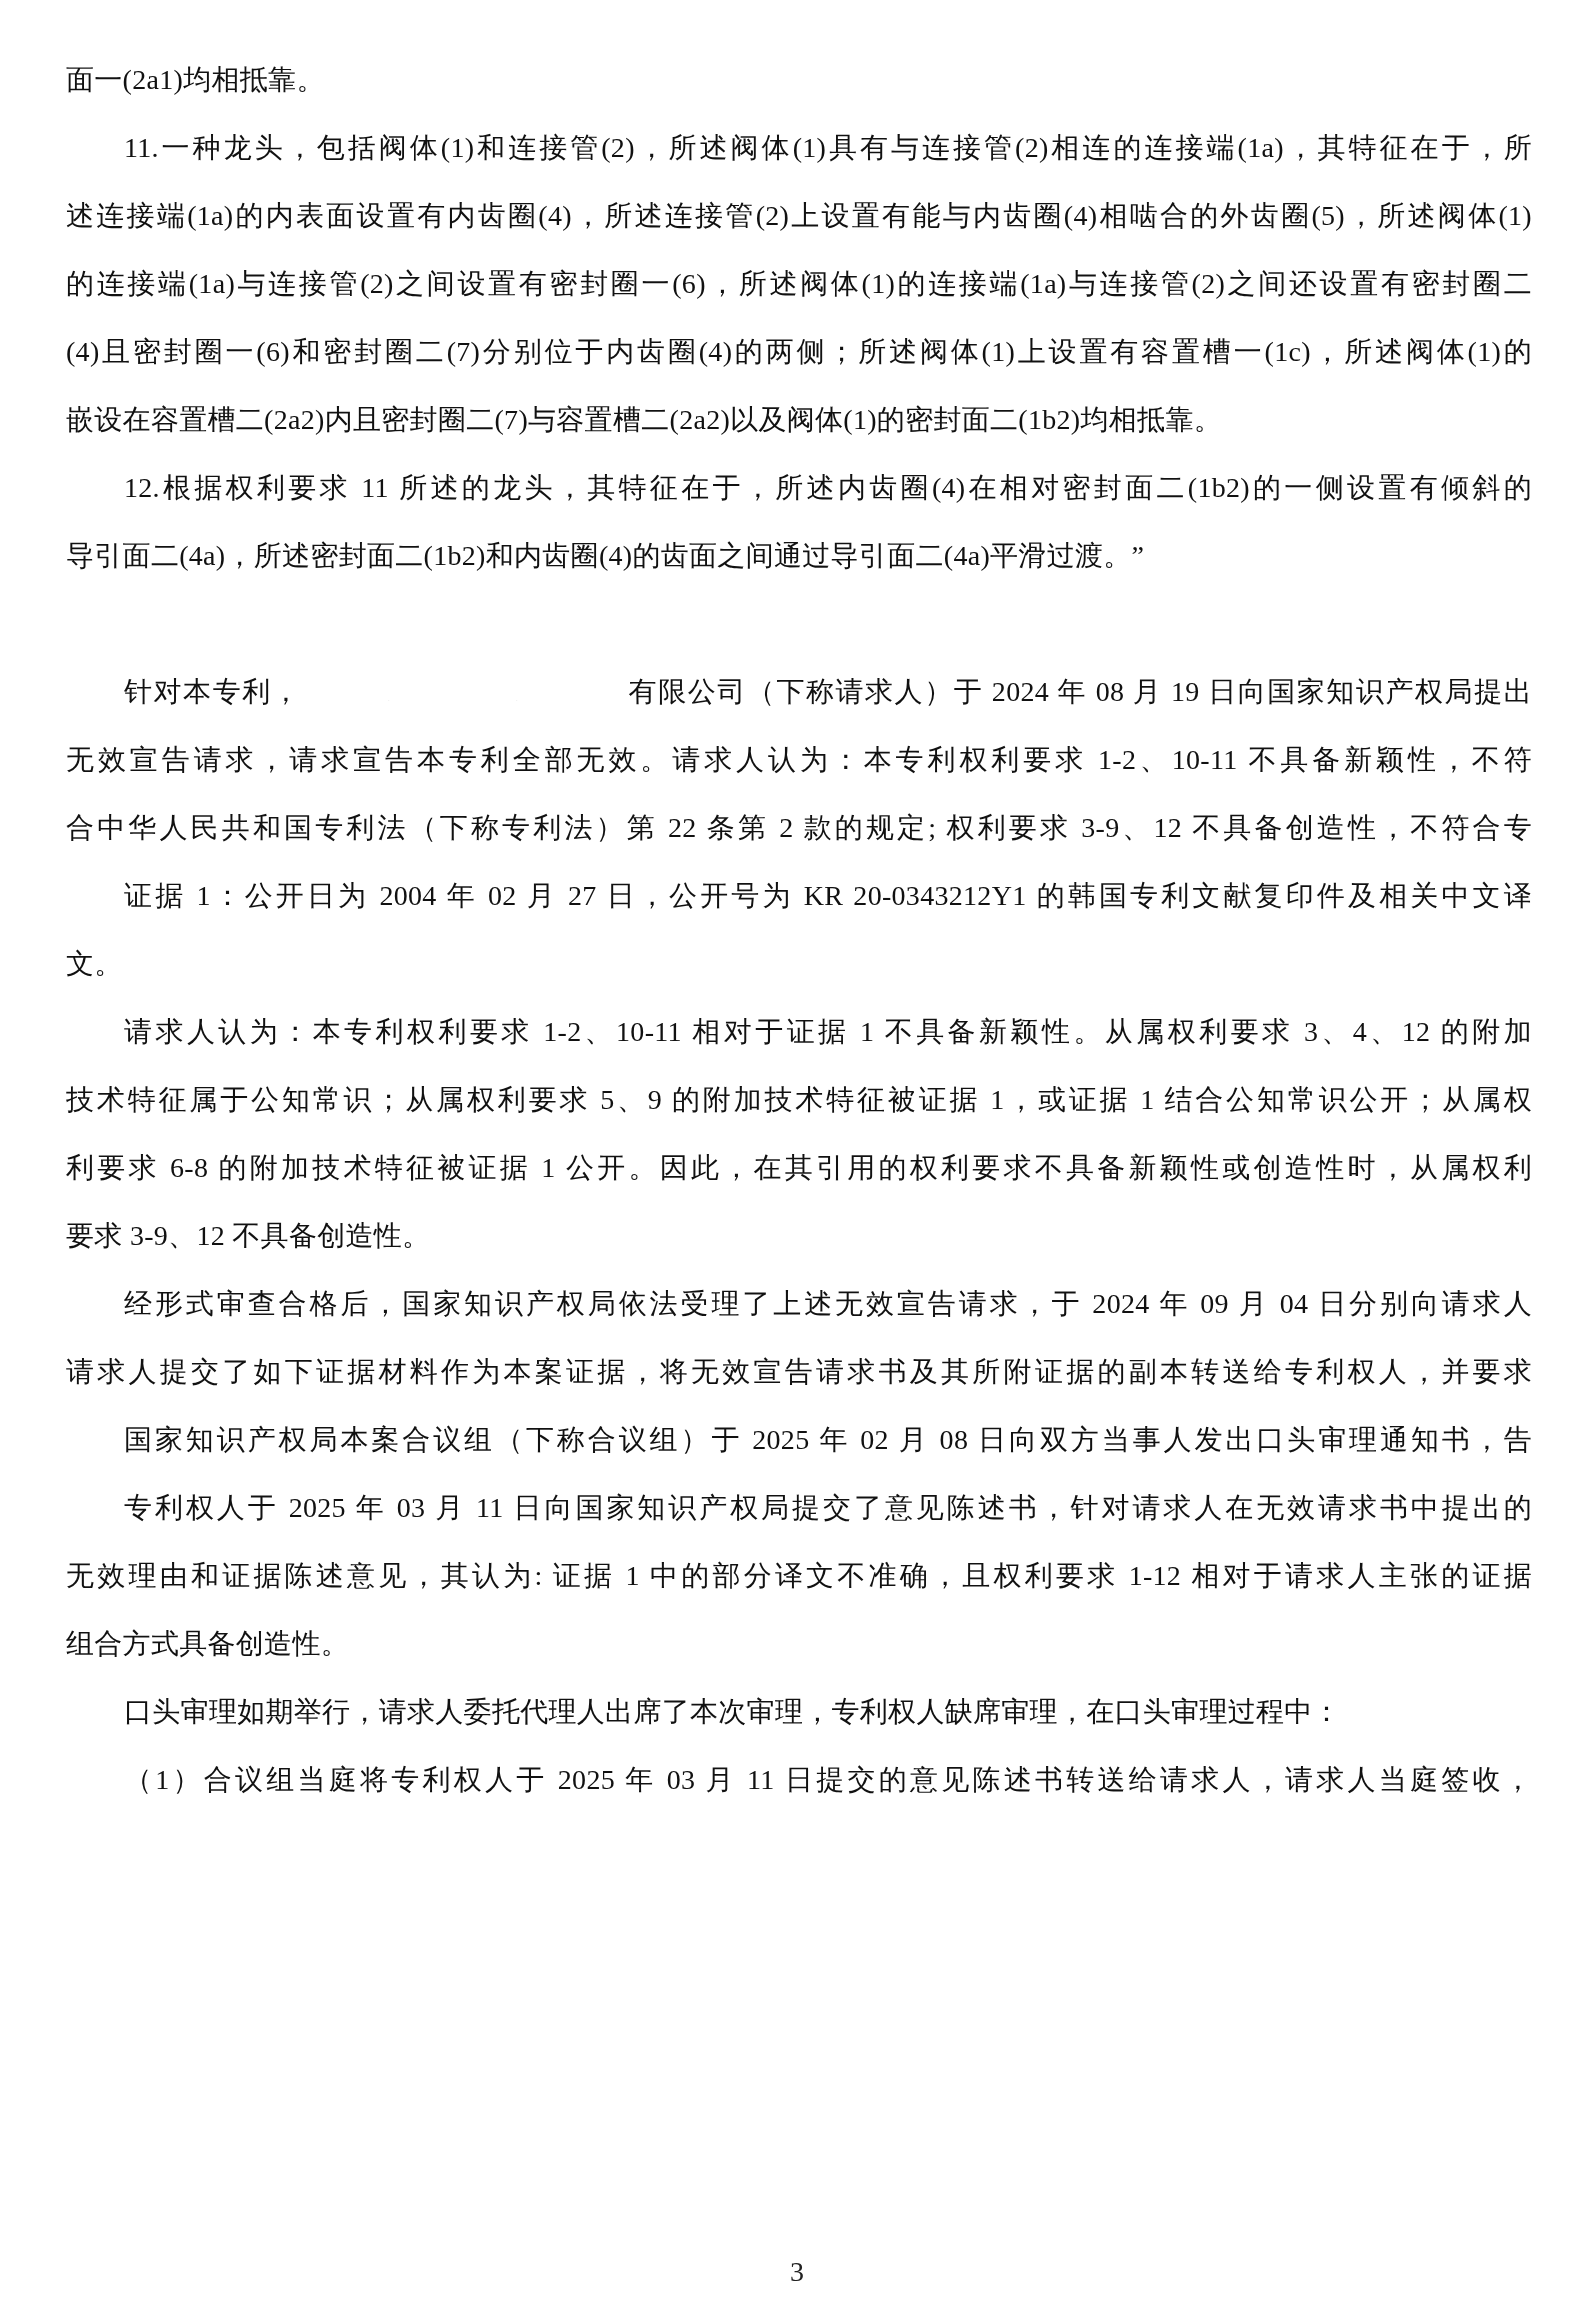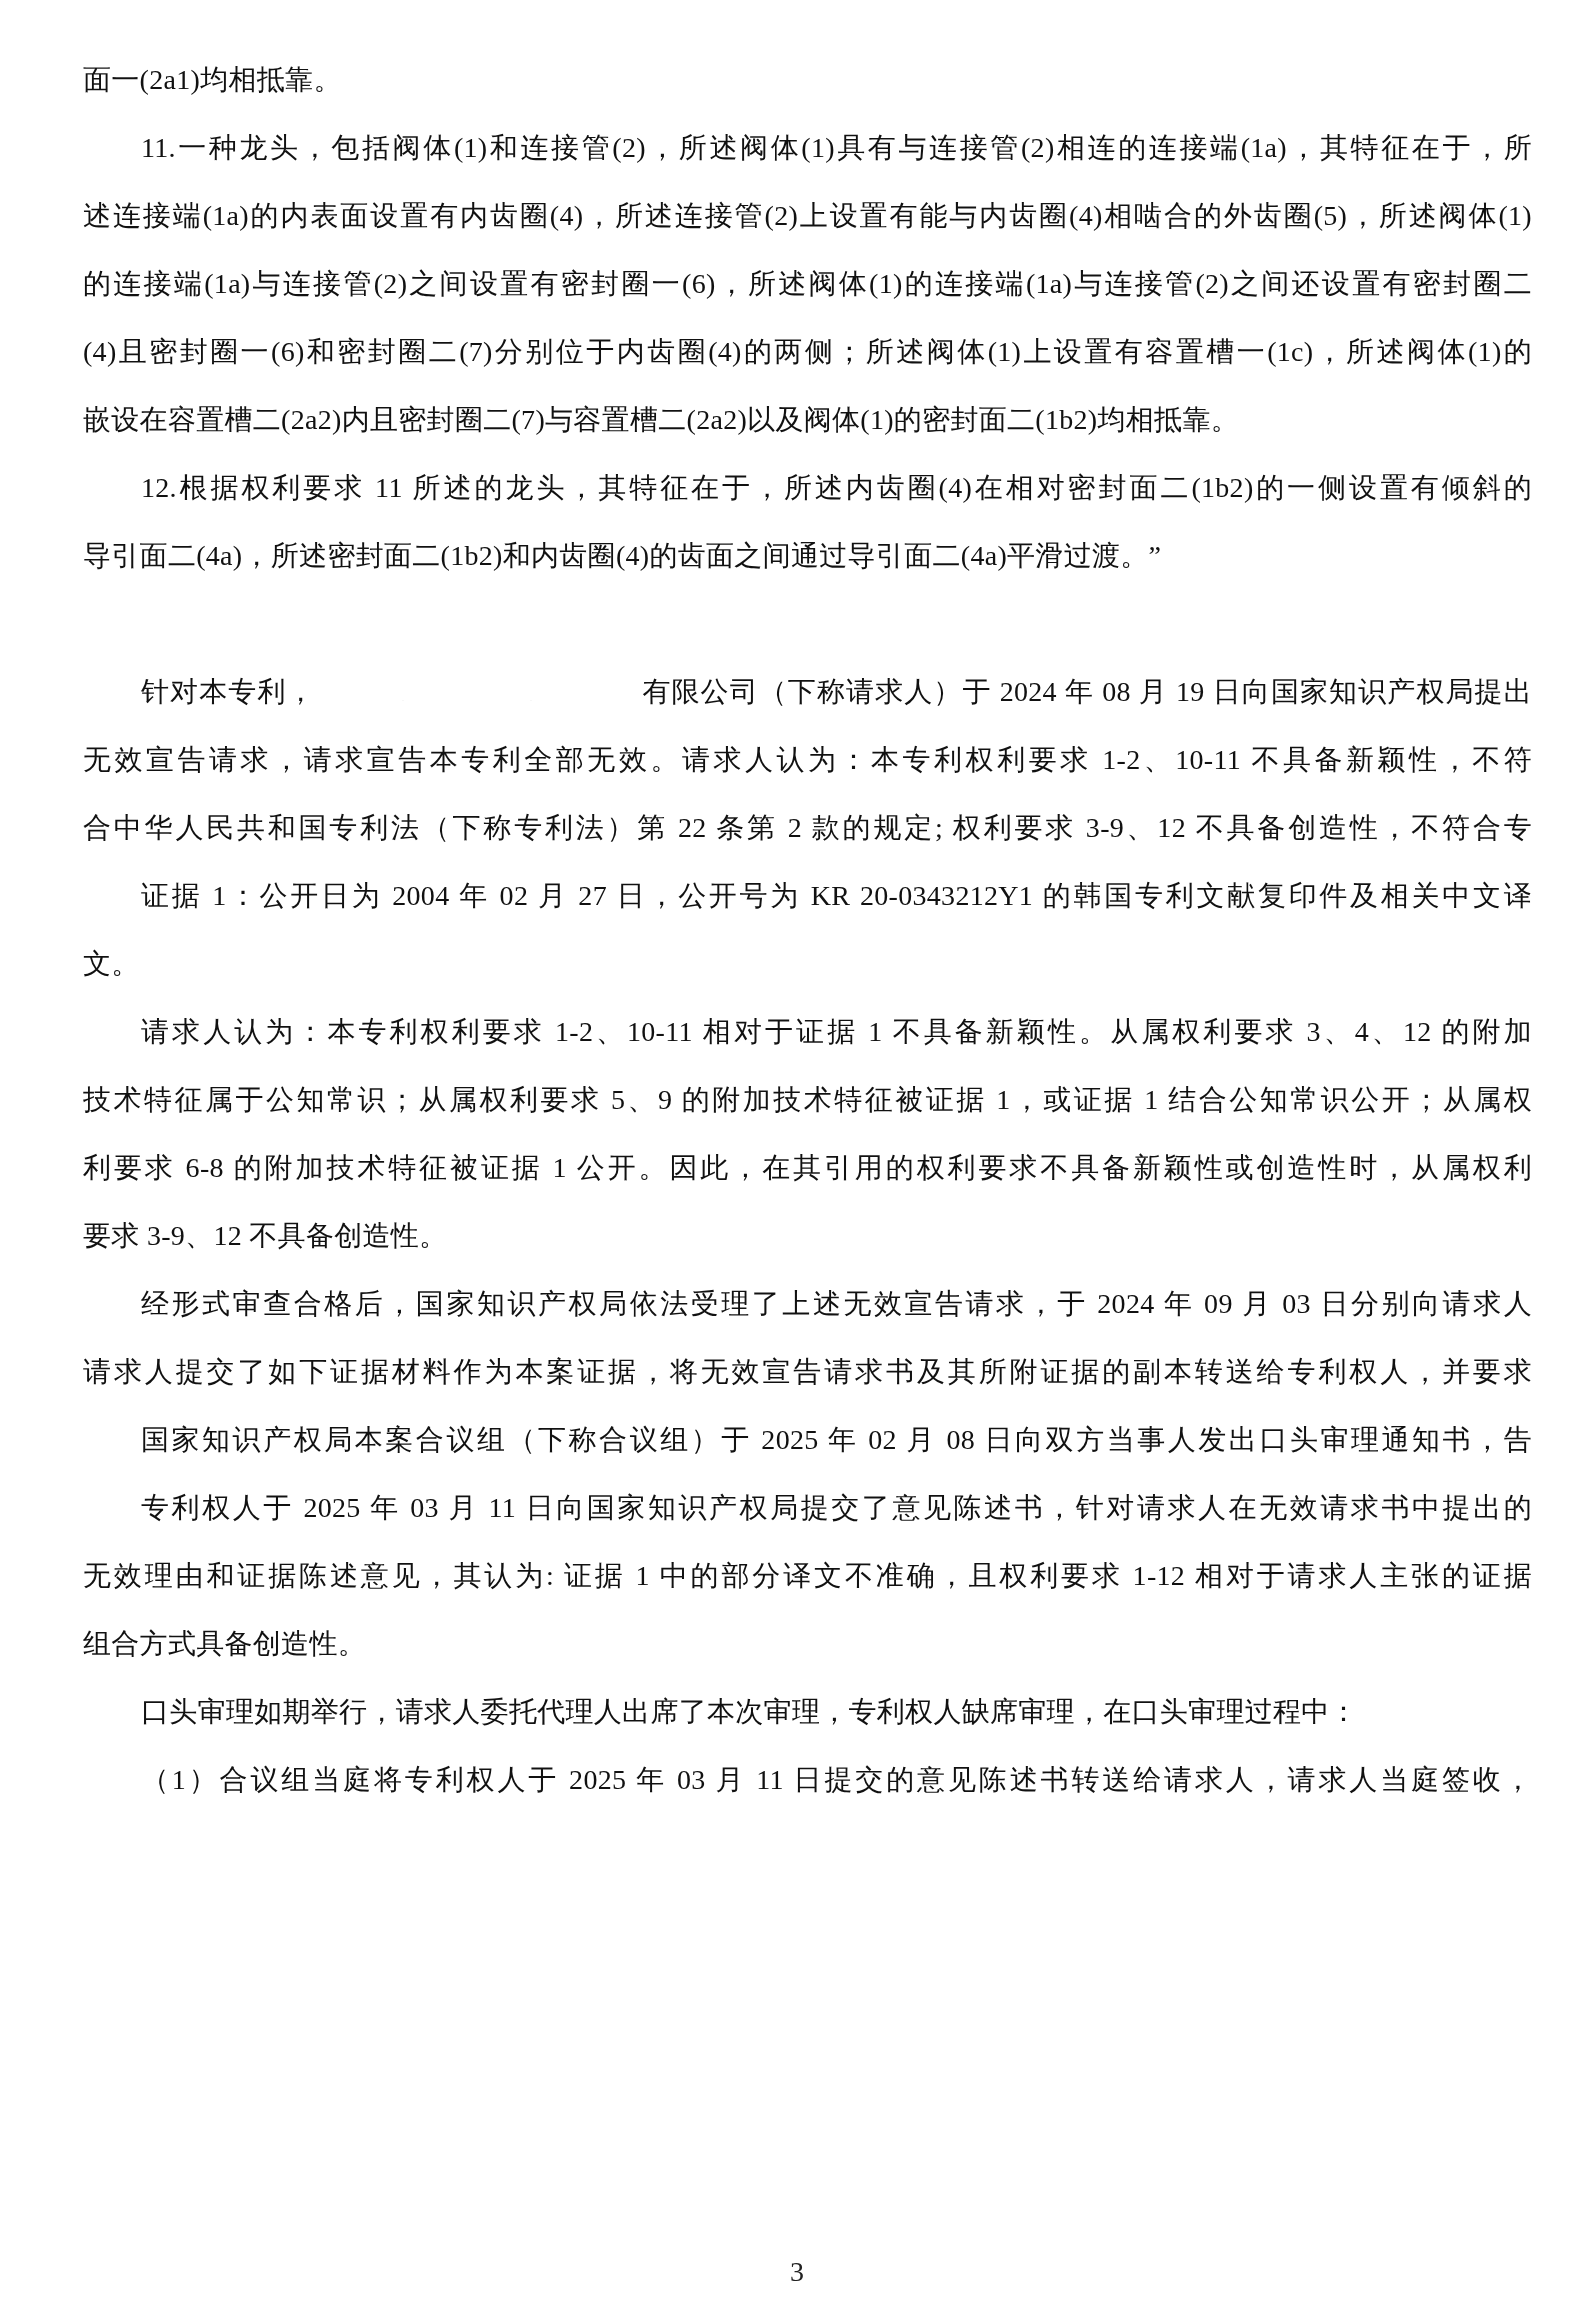--- a/index.html
+++ b/index.html
@@ -24,21 +24,20 @@
     top: 46px;
   }
   .line {
     line-height: 68px;
     max-height: 68px;
     overflow: hidden;
     text-align: justify;
     text-align-last: justify;
     text-justify: inter-character;
     letter-spacing: 0.3px;
-    margin-left: 17px;
   }
   .line.end {
     text-align-last: left;
   }
   .line.indent {
     text-indent: 58px;
   }
   .line.blank {
     text-align-last: left;
   }
@@ -80,21 +79,21 @@
       <div class="line end blank">&nbsp;</div>
       <div class="line indent">针对本专利，<span class="redaction-gap">. . · . . · . . . ,</span>有限公司（下称请求人）于 2024 年 08 月 19 日向国家知识产权局提出</div>
       <div class="line">无效宣告请求，请求宣告本专利全部无效。请求人认为：本专利权利要求 1-2、10-11 不具备新颖性，不符</div>
       <div class="line">合中华人民共和国专利法（下称专利法）第 22 条第 2 款的规定; 权利要求 3-9、12 不具备创造性，不符合专</div>
       <div class="line indent">证据 1：公开日为 2004 年 02 月 27 日，公开号为 KR 20-0343212Y1 的韩国专利文献复印件及相关中文译</div>
       <div class="line end">文。</div>
       <div class="line indent">请求人认为：本专利权利要求 1-2、10-11 相对于证据 1 不具备新颖性。从属权利要求 3、4、12 的附加</div>
       <div class="line">技术特征属于公知常识；从属权利要求 5、9 的附加技术特征被证据 1，或证据 1 结合公知常识公开；从属权</div>
       <div class="line">利要求 6-8 的附加技术特征被证据 1 公开。因此，在其引用的权利要求不具备新颖性或创造性时，从属权利</div>
       <div class="line end">要求 3-9、12 不具备创造性。</div>
-      <div class="line indent">经形式审查合格后，国家知识产权局依法受理了上述无效宣告请求，于 2024 年 09 月 03 日分别向请求人</div>
+      <div class="line indent">经形式审查合格后，国家知识产权局依法受理了上述无效宣告请求，于 2024 年 09 月 04 日分别向请求人</div>
       <div class="line">请求人提交了如下证据材料作为本案证据，将无效宣告请求书及其所附证据的副本转送给专利权人，并要求</div>
       <div class="line indent">国家知识产权局本案合议组（下称合议组）于 2025 年 02 月 08 日向双方当事人发出口头审理通知书，告</div>
       <div class="line indent">专利权人于 2025 年 03 月 11 日向国家知识产权局提交了意见陈述书，针对请求人在无效请求书中提出的</div>
       <div class="line">无效理由和证据陈述意见，其认为: 证据 1 中的部分译文不准确，且权利要求 1-12 相对于请求人主张的证据</div>
       <div class="line end">组合方式具备创造性。</div>
       <div class="line indent end">口头审理如期举行，请求人委托代理人出席了本次审理，专利权人缺席审理，在口头审理过程中：</div>
       <div class="line indent">（1）合议组当庭将专利权人于 2025 年 03 月 11 日提交的意见陈述书转送给请求人，请求人当庭签收，</div>
     </div>
   <div class="page-number">3</div>
 </div>

